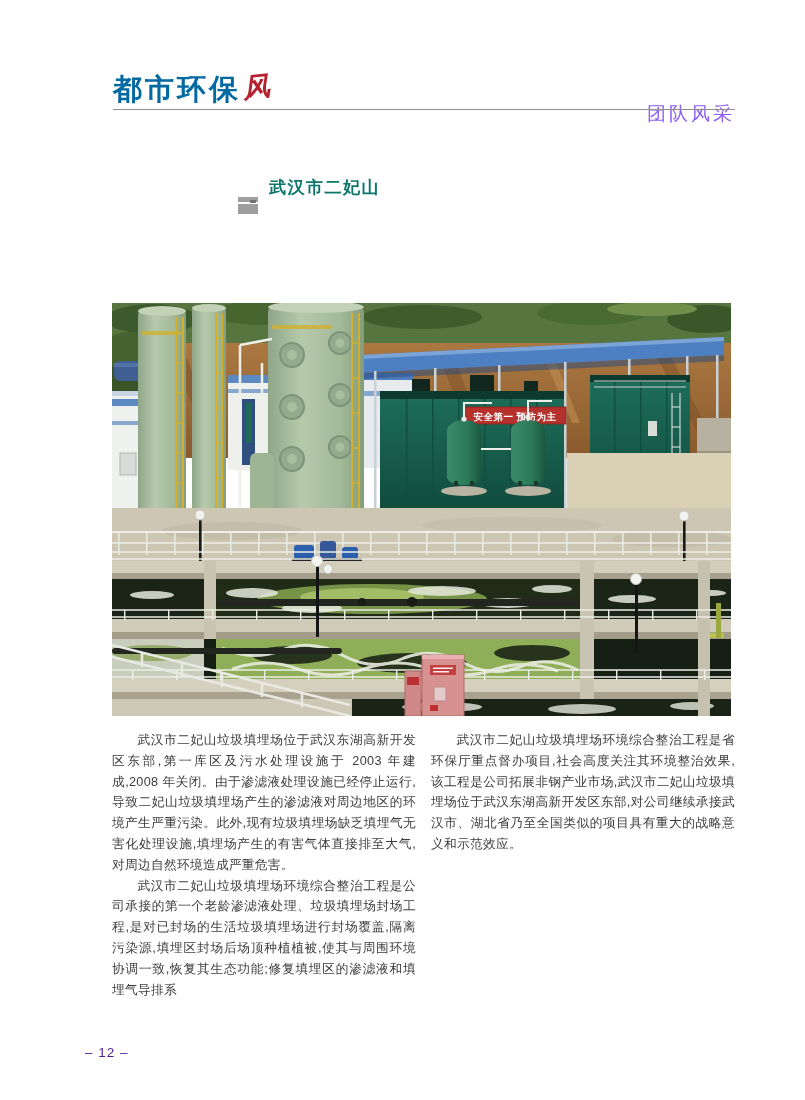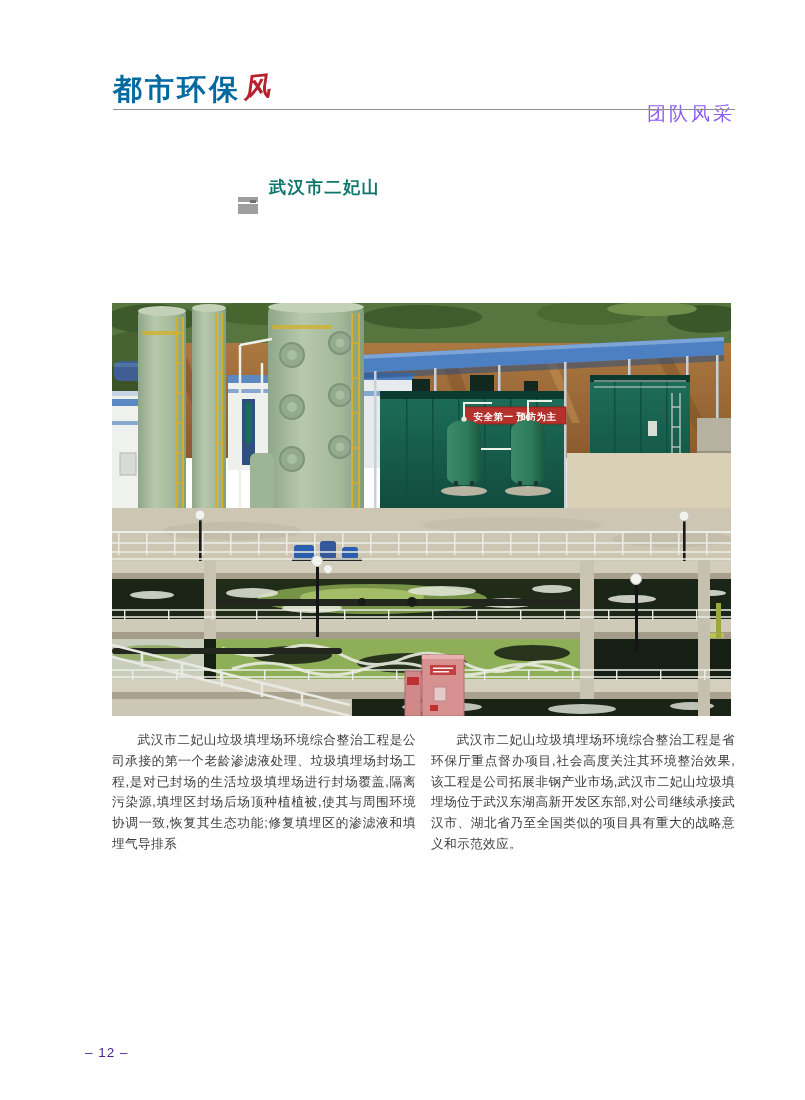--- a/index.html
+++ b/index.html
@@ -411,20 +411,21 @@
         <rect x="318" y="402" width="8" height="6" fill="#c03030"></rect>
       </g>
       <rect x="598" y="330" width="14" height="5" fill="#b9c24e"></rect>
       <rect x="604" y="300" width="5" height="35" fill="#9aa83e"></rect>
     </svg>
   </div>
 
   <div class="article">
     <div class="col">
 
+    <p class="para">武汉市二妃山垃圾填埋场位于武汉东湖高新开发区东部,第一库区及污水处理设施于 2003 年建成,2008 年关闭。由于渗滤液处理设施已经停止运行,导致二妃山垃圾填埋场产生的渗滤液对周边地区的环境产生严重污染。此外,现有垃圾填埋场缺乏填埋气无害化处理设施,填埋场产生的有害气体直接排至大气,对周边自然环境造成严重危害。</p>
         <p class="para">武汉市二妃山垃圾填埋场环境综合整治工程是公司承接的第一个老龄渗滤液处理、垃圾填埋场封场工程,是对已封场的生活垃圾填埋场进行封场覆盖,隔离污染源,填埋区封场后场顶种植植被,使其与周围环境协调一致,恢复其生态功能;修复填埋区的渗滤液和填埋气导排系</p>
       </div>
     <div class="col">
 
         <p class="para">武汉市二妃山垃圾填埋场环境综合整治工程是省环保厅重点督办项目,社会高度关注其环境整治效果,该工程是公司拓展非钢产业市场,武汉市二妃山垃圾填埋场位于武汉东湖高新开发区东部,对公司继续承接武汉市、湖北省乃至全国类似的项目具有重大的战略意义和示范效应。</p>
       </div>
   </div>
 
   <div class="page-number">– 12 –</div>
 </div>

